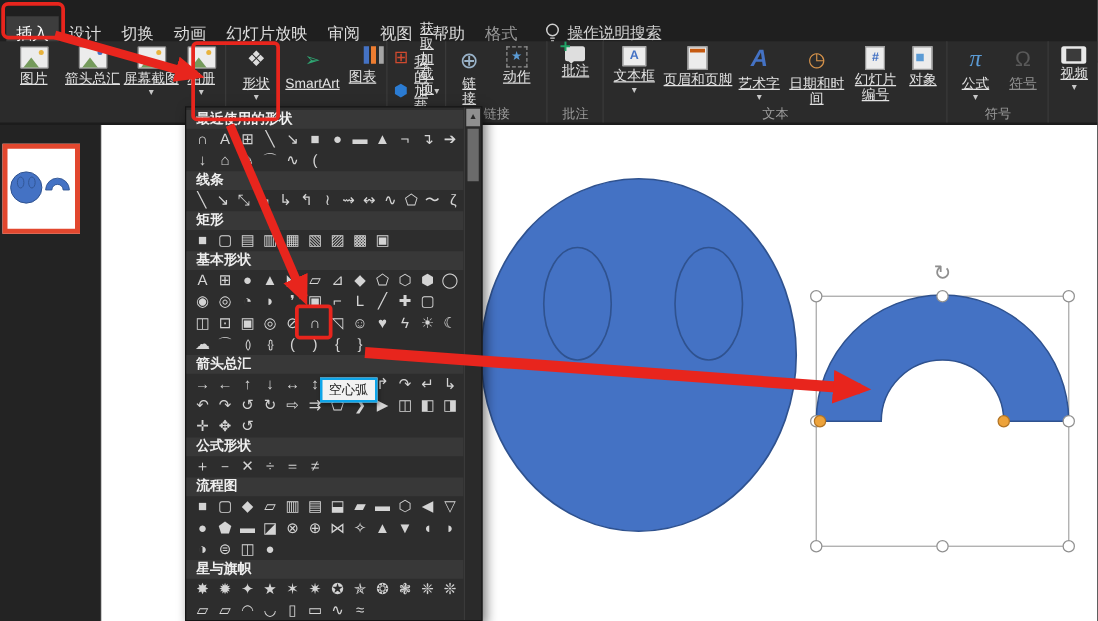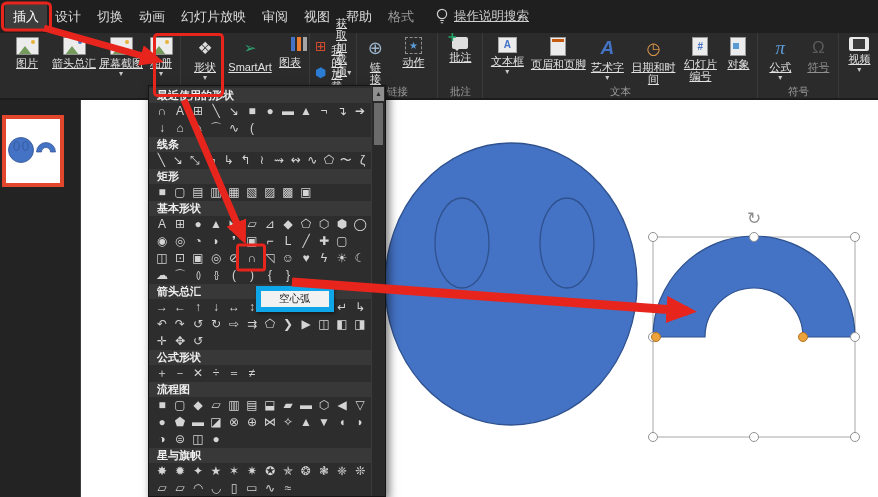--- a/index.html
+++ b/index.html
@@ -1,21 +1,21 @@
 <!DOCTYPE html>
 <html style="--shape-blue: #4472C4; --shape-stroke: #2F528F; --ann-red: #E8251D; --thumb-orange: #E2472E; --handle-orange: #EDA33B; --canvas-white: #FFFFFF; --ribbon-bg: #2B2B2B; --tabbar-bg: #1F1F1F; --menu-bg: #2D2D2D; --menu-header-bg: #383838; --panel-bg: #232323;"><head>
 <meta charset="utf-8">
 <style>
   html,body{margin:0;padding:0;background:#1a1a1a;}
   #app{position:relative;width:878px;height:497px;overflow:hidden;
        background:var(--ribbon-bg);font-family:"Liberation Sans","DejaVu Sans",sans-serif;
        -webkit-font-smoothing:antialiased;}
   
   #tabbar{position:absolute;left:0;top:0;right:0;height:50px;background:var(--tabbar-bg);
-          display:flex;align-items:flex-start;border-bottom:1px solid #171717;box-sizing:border-box;}
+          display:flex;align-items:center;border-bottom:1px solid #171717;box-sizing:border-box;}
   #tabs-strip{display:flex;padding-left:5px;}
   .tab{height:27px;margin-top:3px;line-height:27px;padding:0 8px;font-size:13px;color:#dcdcdc;cursor:default;white-space:nowrap;}
   .tab.sel{background:#3d3d3d;color:#fff;}
   .tab.dim{color:#9a9a9a;}
   #tellme{display:flex;align-items:center;gap:6px;margin-left:14px;margin-top:3px;height:27px;color:#d0d0d0;font-size:12.5px;text-decoration:underline;}
   
   #ribbon{position:absolute;left:0;top:33px;right:0;height:67px;background:var(--ribbon-bg);
           display:flex;align-items:stretch;border-bottom:2px solid #1c1c1c;box-sizing:border-box;}
   .rgroup{display:flex;flex-direction:column;border-right:1px solid #3a3a3a;padding:0 2px;box-sizing:border-box;}
   .rgroup:first-child{padding-left:4px;}
@@ -78,22 +78,22 @@
      background:var(--menu-bg);border:1px solid #151515;box-shadow:3px 4px 9px rgba(0,0,0,.55);box-sizing:border-box;}
   #menu-body{position:absolute;left:0;top:0;right:14px;bottom:0;overflow:hidden;padding-top:2px;}
   .msec-h{height:15px;line-height:15px;font-size:11px;font-weight:bold;color:#efefef;background:var(--menu-header-bg);padding-left:8px;}
   .mrow{height:17px;display:flex;padding-left:4px;}
   .mshape{width:18px;height:17px;line-height:17px;font-size:12px;color:#d4d4d4;text-align:center;cursor:default;}
   .mshape.sm{font-size:9px;letter-spacing:-1px;}
   .msb{position:absolute;right:0;top:0;bottom:0;width:14px;background:#2a2a2a;border-left:1px solid #3a3a3a;box-sizing:border-box;}
   .msb-up{position:absolute;left:1px;right:1px;top:1px;height:14px;background:#8f8f8f;color:#2b2b2b;font-size:7px;line-height:14px;text-align:center;}
   .msb-thumb{position:absolute;left:2px;right:2px;top:17px;height:42px;background:#6b6b6b;}
   
-  #shape-tooltip{position:absolute;left:256px;top:286px;z-index:55;background:#f2f2f2;color:#222;
-     border:5px solid #0ea5e9;font-size:10.5px;padding:1px 18px;box-shadow:1px 2px 3px rgba(0,0,0,.4);}
+  #shape-tooltip{position:absolute;left:256px;top:302px;z-index:55;background:#f2f2f2;color:#222;
+     border:2px solid #0ea5e9;font-size:10.5px;padding:1px 5px;box-shadow:1px 2px 3px rgba(0,0,0,.4);}
   
   #annotations{position:absolute;left:0;top:0;z-index:60;pointer-events:none;}
 </style>
 </head>
 <body>
 
 <div id="app">
 
   <div id="tabbar">
     <div id="tabs-strip">

